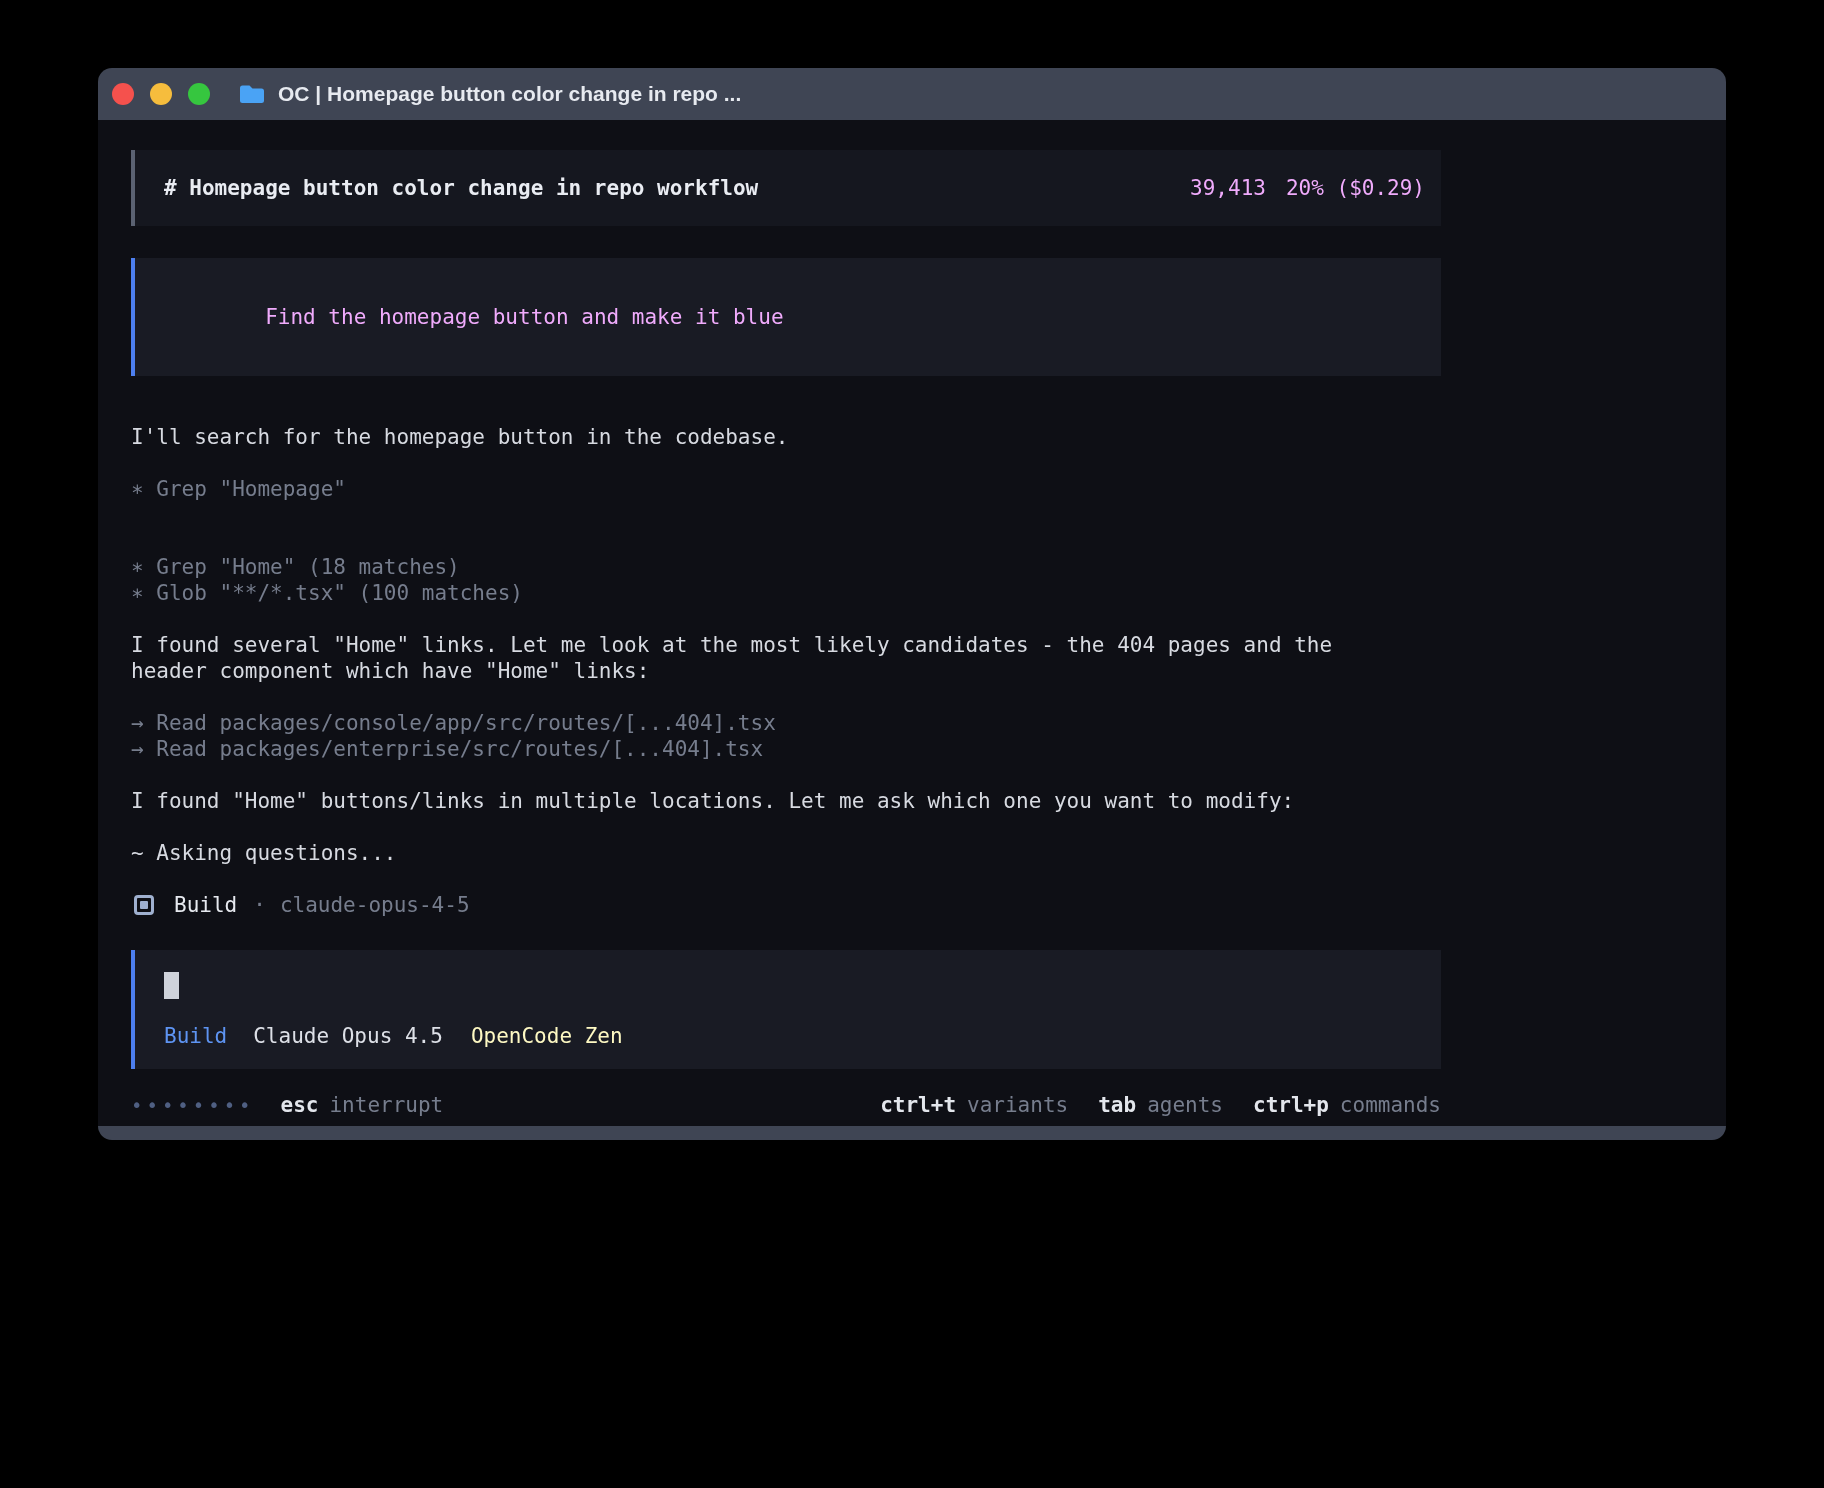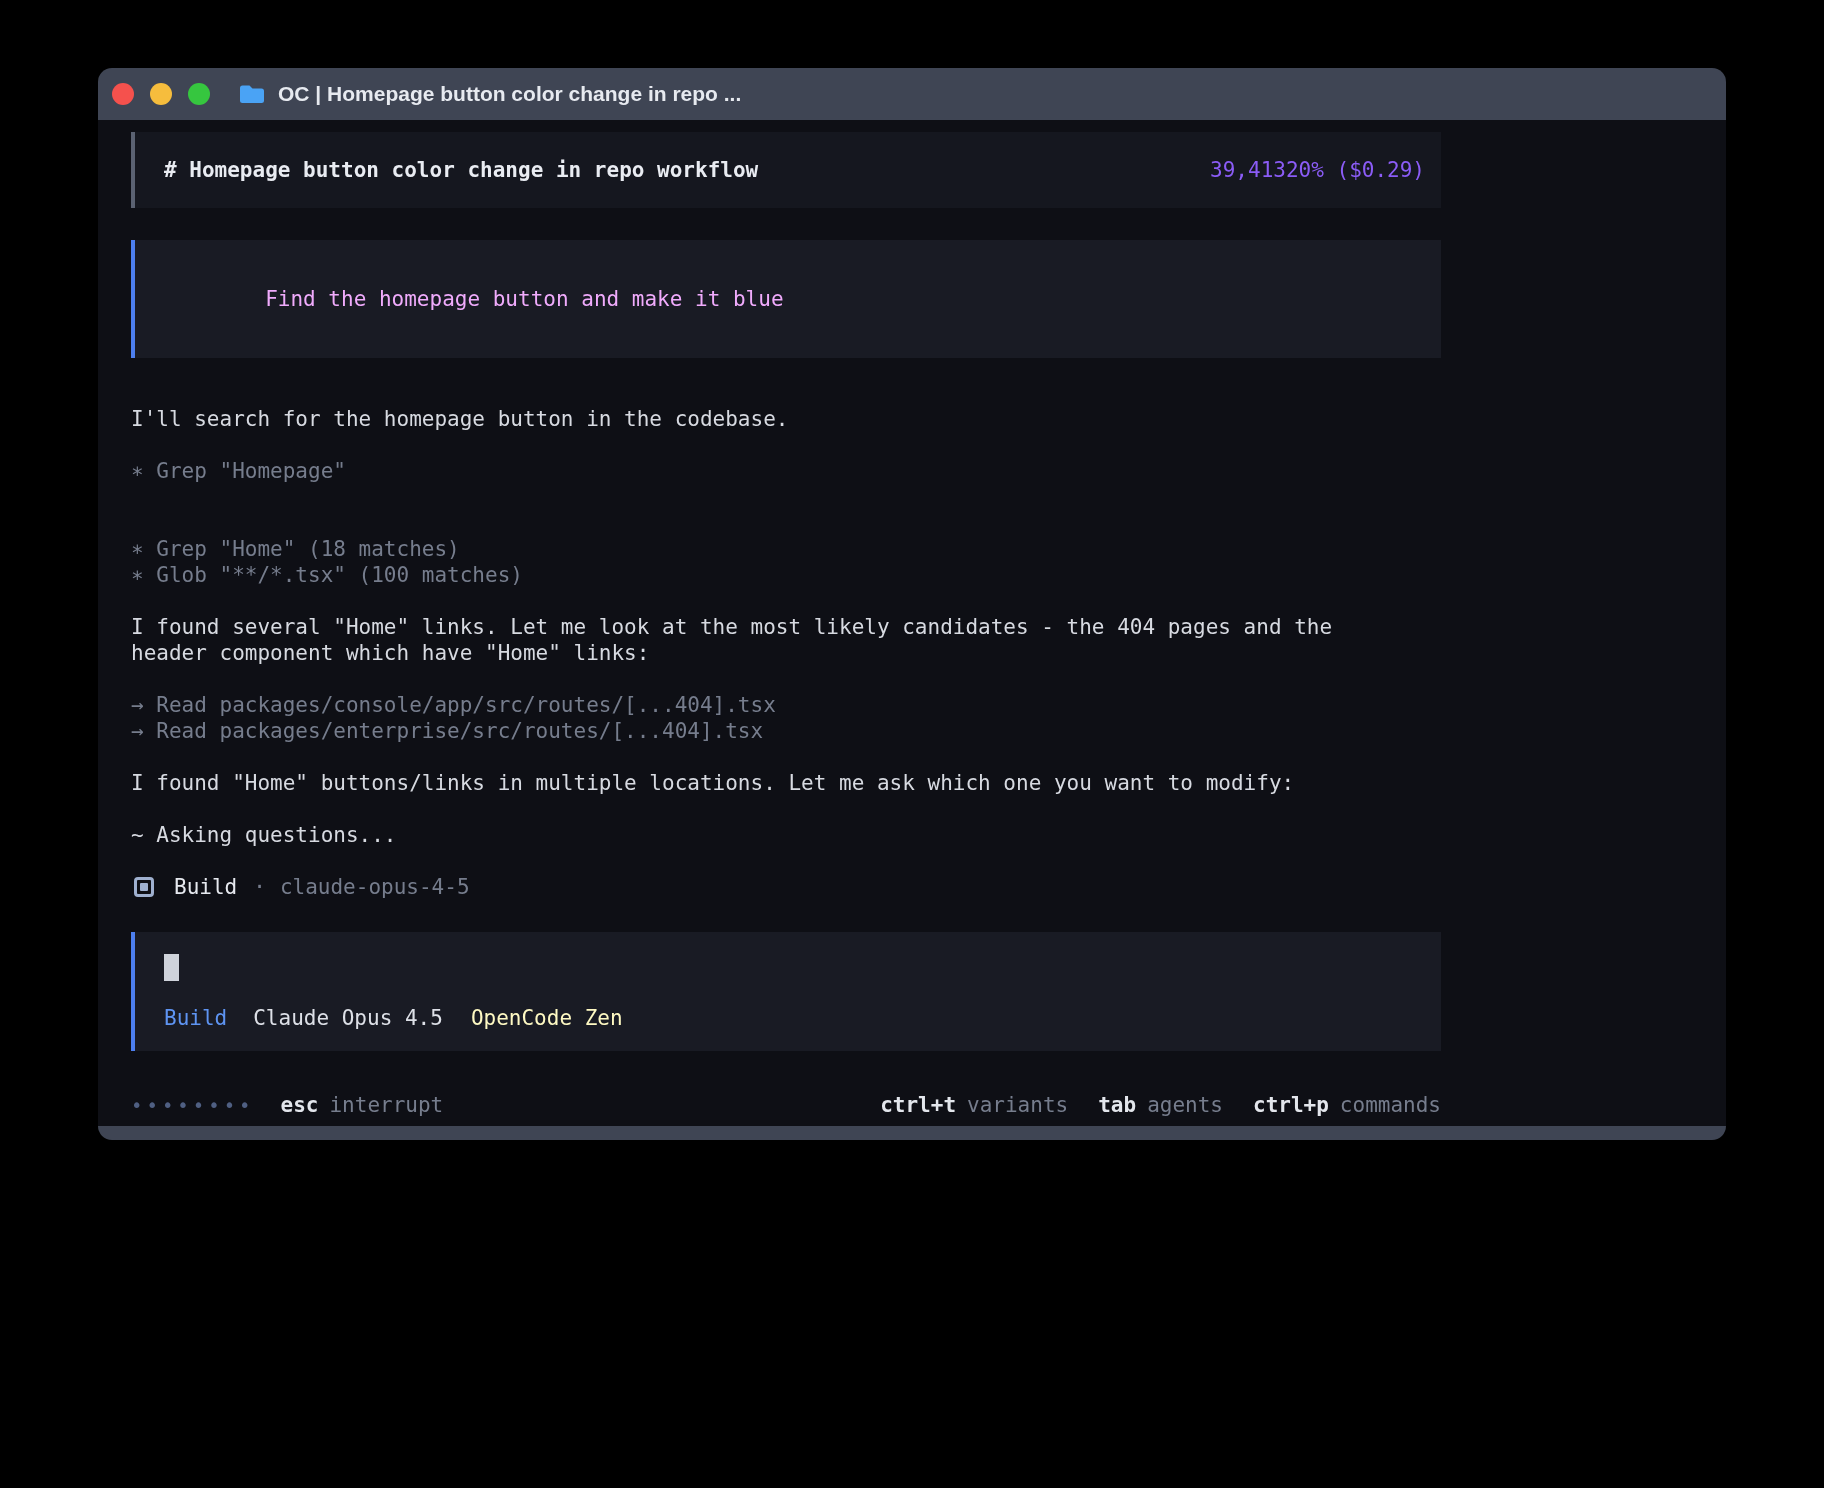--- a/index.html
+++ b/index.html
@@ -23,29 +23,29 @@
   .titlebar-title{
     display:flex;align-items:center;gap:12px;margin-left:28px;
     font-family:"Liberation Sans", sans-serif;font-weight:bold;
     font-size:21px;color:#e7eaf0;
   }
   
   .terminal{
     height:1006px;background:#0e0f15;
     display:flex;flex-direction:column;box-sizing:border-box;
   }
-  .content{margin-left:33px;width:1310px;padding-top:12px;box-sizing:border-box;flex:0 0 auto;}
+  .content{margin-left:33px;width:1310px;padding-top:30px;box-sizing:border-box;flex:0 0 auto;}
   .block{box-sizing:border-box;width:100%;font-size:21px;line-height:26px;}
   .header-block{
     background:#15171f;border-left:4px solid #5b6272;
     padding:25px 16px 25px 29px;
     display:flex;justify-content:space-between;align-items:center;
   }
   .header-title{font-weight:bold;color:#e9ecf2;white-space:pre;}
-  .header-stats{color:#8b5cf6;display:flex;white-space:pre;}
+  .header-stats{color:#f0abfc;display:flex;gap:20px;white-space:pre;}
   .user-block{
     background:#191b24;border-left:4px solid #4d7ff0;
     padding:20px 16px 20px 29px;margin-top:32px;color:#f0abfc;white-space:pre;
   }
   .transcript{margin-top:48px;font-size:21px;line-height:26px;}
   .line{height:26px;white-space:pre;color:#d7dae1;}
   .line.muted{color:#767d8d;}
   .agent-row{height:26px;display:flex;align-items:center;font-size:21px;line-height:26px;}
   .agent-icon{
     width:14px;height:14px;border:3px solid #9fb0cf;border-radius:4px;

